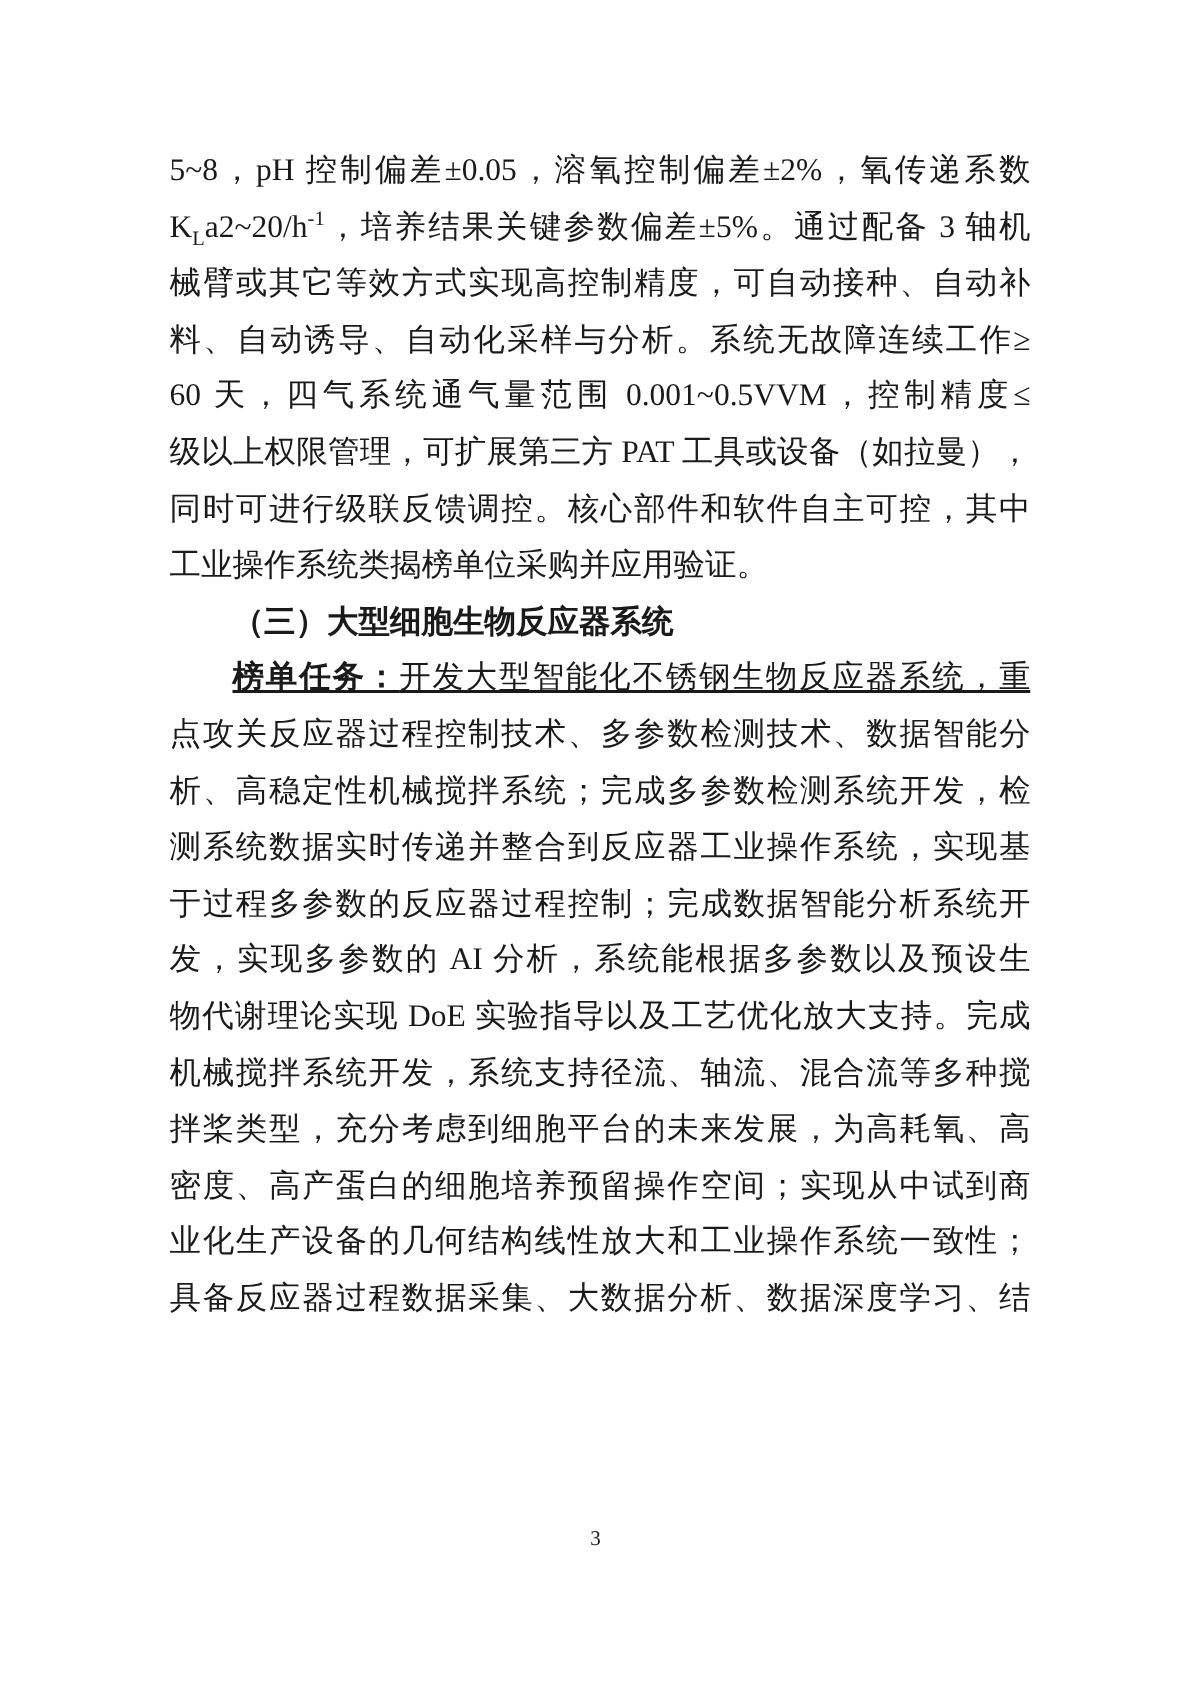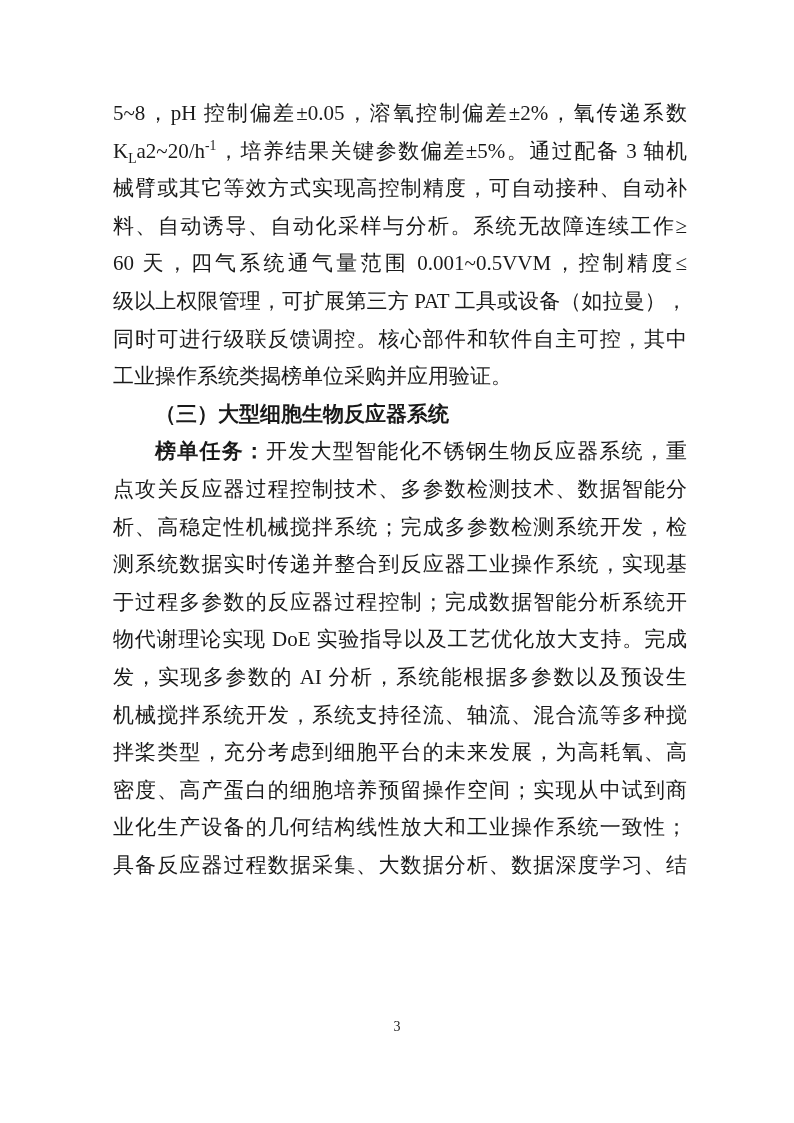--- a/index.html
+++ b/index.html
@@ -37,20 +37,21 @@
     text-align-last: left;
   }
   .tline.heading {
     font-weight: 700;
     text-align: center;
     text-align-last: left;
     text-indent: 2em;
   }
   .tline.indent {
     text-indent: 2em;
+    text-decoration: underline;
   }
   .lead-label {
     font-weight: 700;
   }
   sub.sc, sup.sc {
     font-size: 0.65em;
     line-height: 0;
   }
   .page-number {
     position: absolute;
@@ -81,22 +82,22 @@
     </div>
 
     <div class="tline heading">（三）大型细胞生物反应器系统</div>
 
     <div class="para">
       <div class="tline indent"><span class="lead-label">榜单任务：</span><span>开发大型智能化不锈钢生物反应器系统，重</span></div>
       <div class="tline">点攻关反应器过程控制技术、多参数检测技术、数据智能分</div>
       <div class="tline">析、高稳定性机械搅拌系统；完成多参数检测系统开发，检</div>
       <div class="tline">测系统数据实时传递并整合到反应器工业操作系统，实现基</div>
       <div class="tline">于过程多参数的反应器过程控制；完成数据智能分析系统开</div>
+      <div class="tline">发，实现多参数的 AI 分析，系统能根据多参数以及预设生</div>
       <div class="tline">物代谢理论实现 DoE 实验指导以及工艺优化放大支持。完成</div>
-      <div class="tline">发，实现多参数的 AI 分析，系统能根据多参数以及预设生</div>
       <div class="tline">机械搅拌系统开发，系统支持径流、轴流、混合流等多种搅</div>
       <div class="tline">拌桨类型，充分考虑到细胞平台的未来发展，为高耗氧、高</div>
       <div class="tline">密度、高产蛋白的细胞培养预留操作空间；实现从中试到商</div>
       <div class="tline">业化生产设备的几何结构线性放大和工业操作系统一致性；</div>
       <div class="tline">具备反应器过程数据采集、大数据分析、数据深度学习、结</div>
     </div>
 
   </div>
 
   <div class="page-number">3</div>

